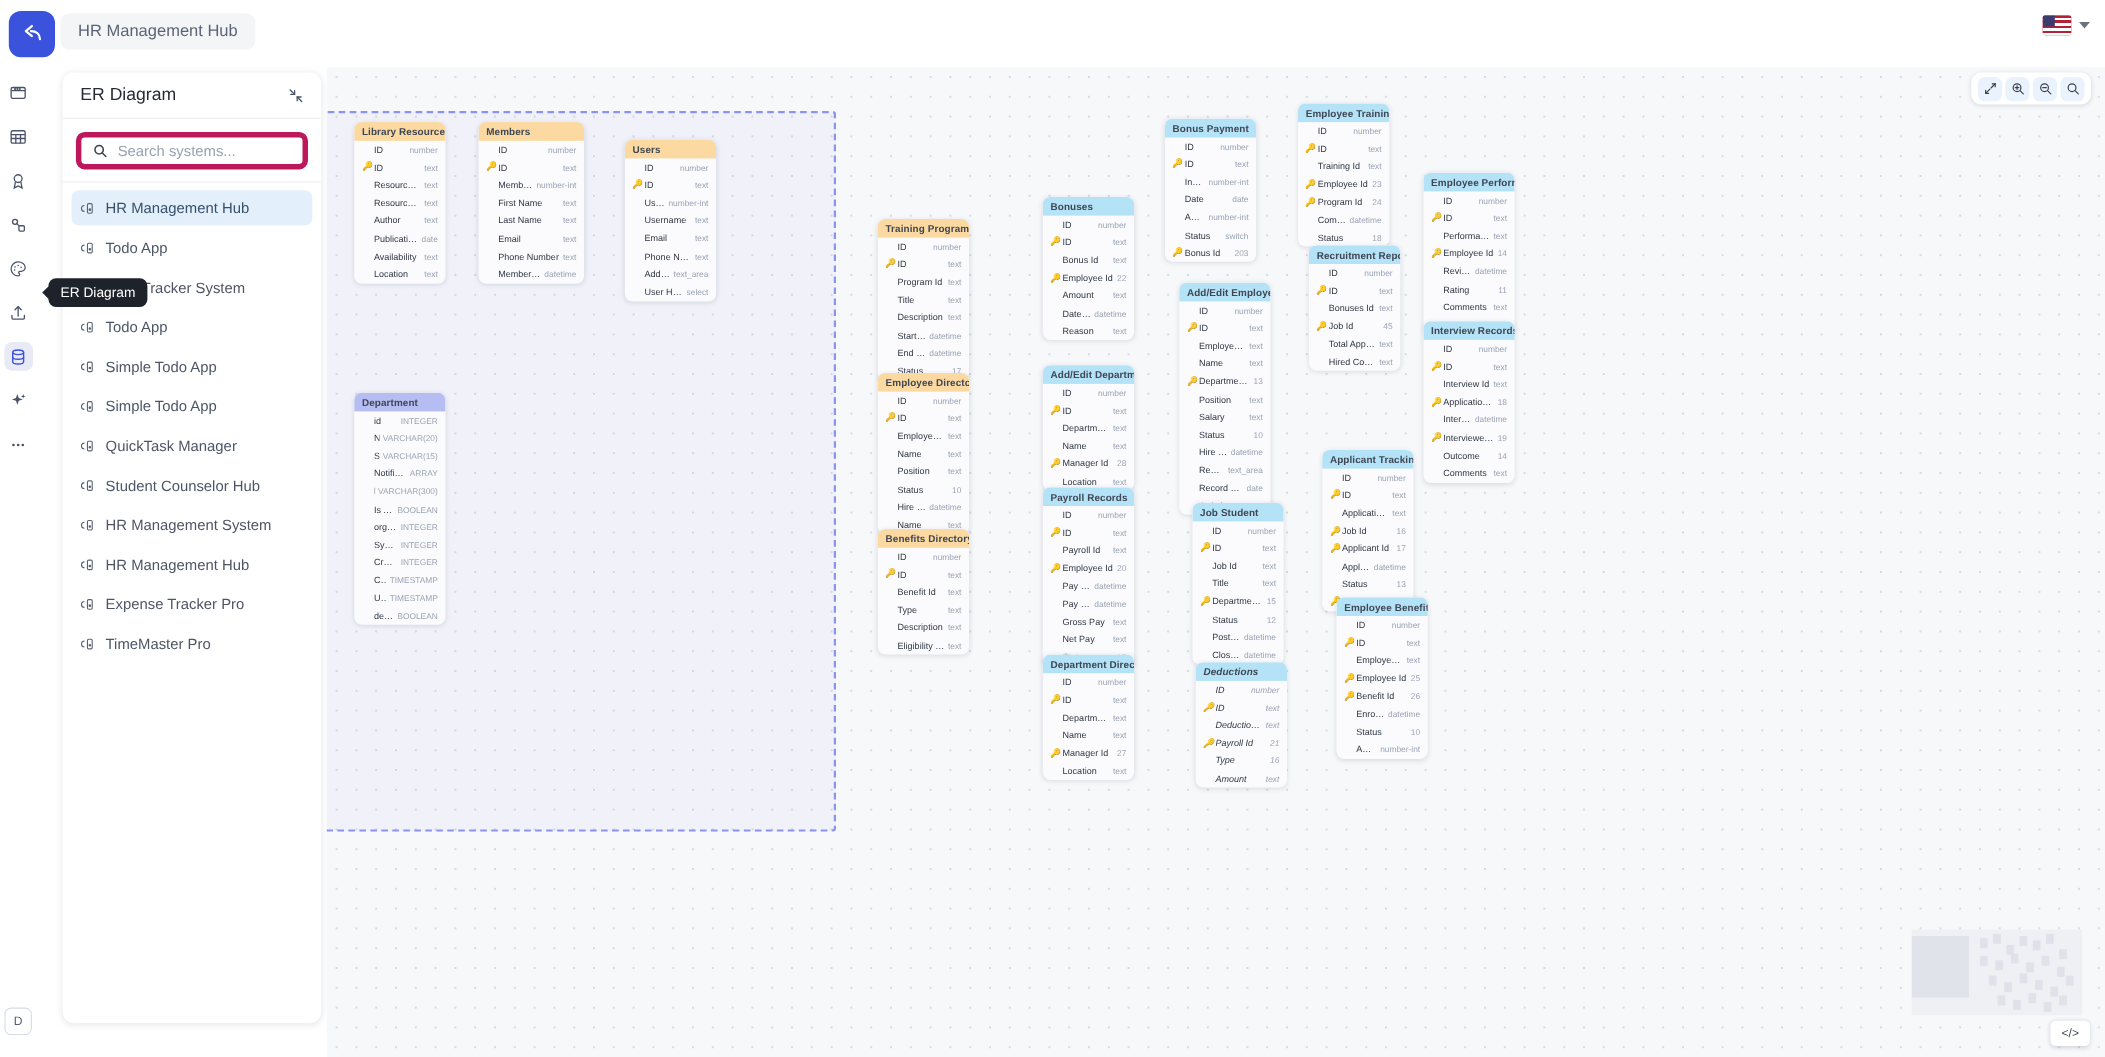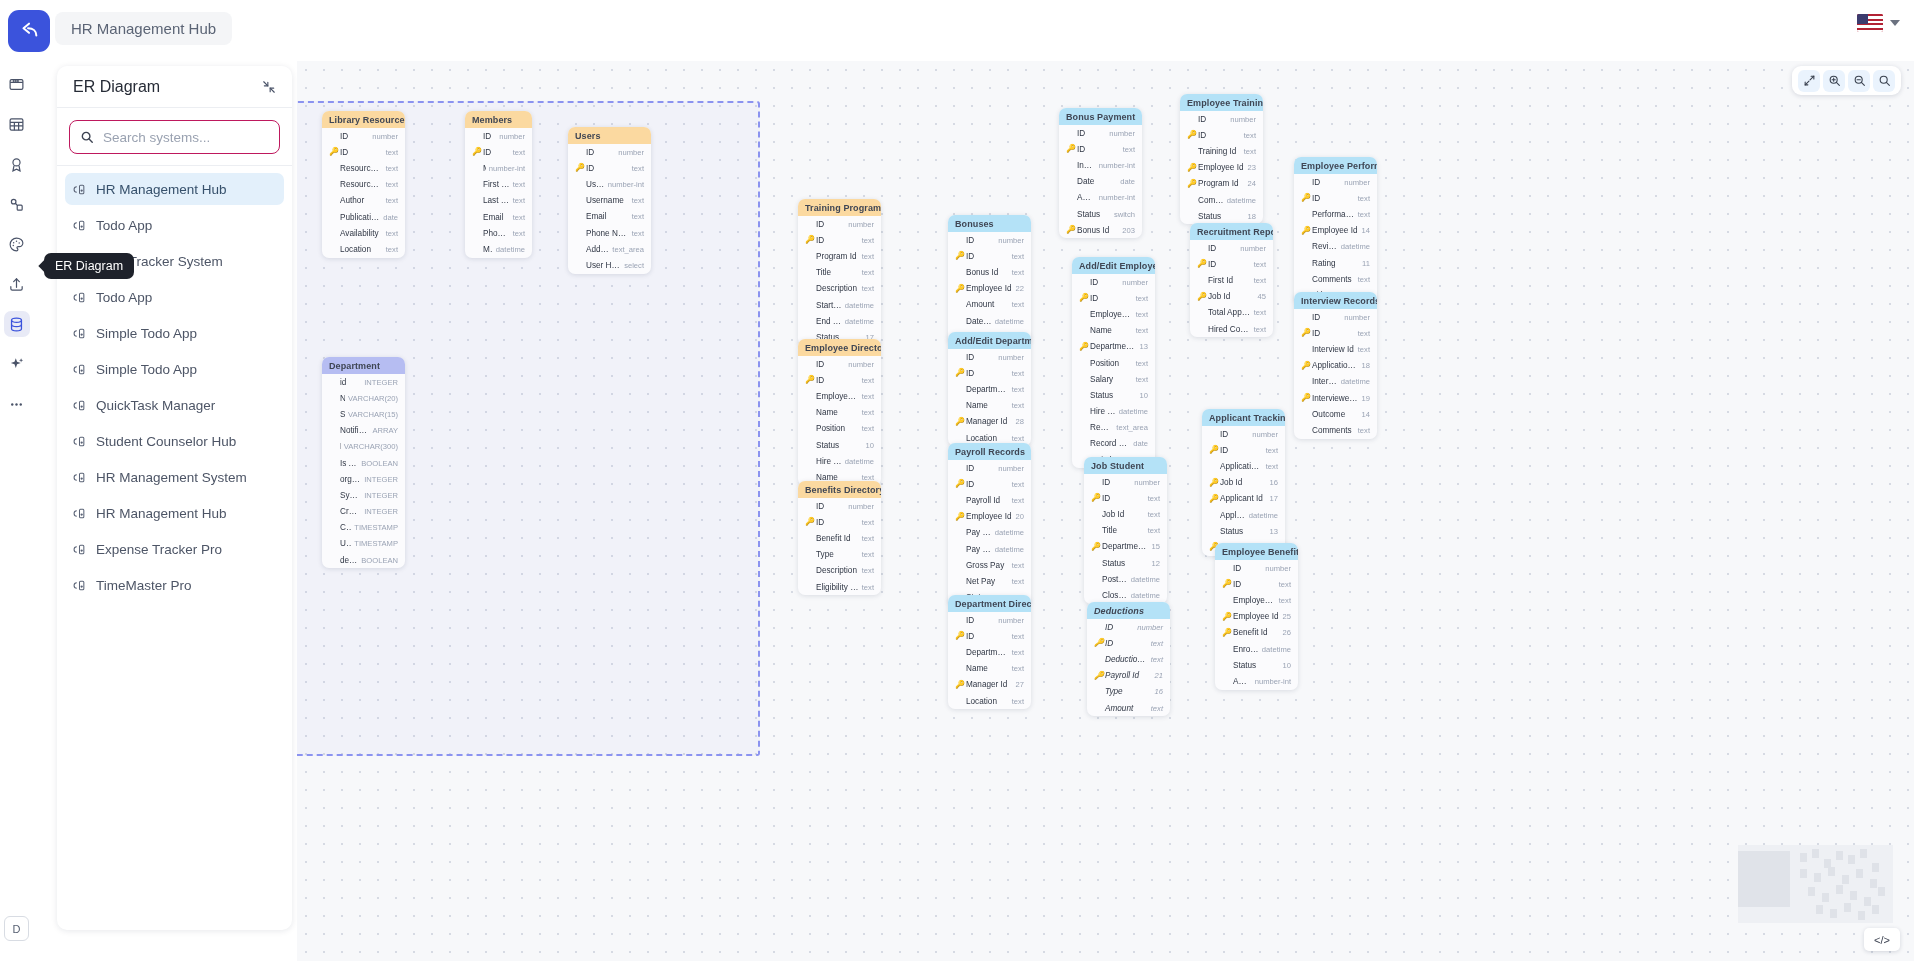--- a/index.html
+++ b/index.html
@@ -45,21 +45,21 @@
   
   .panel { position:absolute; left:57px; top:66px; width:235px; height:864px;
            background:#fff; border-radius:10px;
            box-shadow:0 1px 6px rgba(20,30,60,.10); overflow:hidden; }
   .panel-head { height:42px; display:flex; align-items:center;
                 justify-content:space-between; padding:0 16px;
                 border-bottom:1px solid #eceef2; }
   .panel-title { font-size:16px; color:#262b36; font-weight:400; }
   .collapse-ico { color:#4a5368; cursor:pointer; display:flex; }
   .search-wrap { padding:12px 12px 11px 12px; border-bottom:1px solid #eceef2;}
-  .search-box { height:34px; border:1px solid #be185d; border-radius:8px;
+  .search-box { height:34px; border:5px solid #be185d; border-radius:8px;
                 display:flex; align-items:center; padding:0 10px; gap:9px; }
   .search-box svg { width:14px; height:14px; color:#3d4352; flex:none; }
   .search-box input { border:0; outline:0; font-size:13.5px; color:#2b3240;
                       width:100%; font-family:inherit; background:transparent;}
   .search-box input::placeholder { color:#9aa2b1; }
   .sys-list { padding:7px 8px; }
   .sys-item { height:32px; display:flex; align-items:center; gap:10px;
               padding:0 8px; border-radius:7px; cursor:pointer;
               font-size:13.5px; color:#4d5566; margin-bottom:4px; }
   .sys-item.sel { background:#e3f0fb; color:#36506b; }
@@ -430,21 +430,21 @@
         </div>
         <div class="row ind">
           <span class="n">Availability</span>
           <span class="t">text</span>
         </div>
         <div class="row ind">
           <span class="n">Location</span>
           <span class="t">text</span>
         </div>
       </div>
-      <div class="tbl" style="left: 168px; top: 50px; width: 67px;">
+      <div class="tbl" style="left: 138px; top: 50px; width: 96px;">
         <div class="tbl-h h-amber">Members</div>
         <div class="row ind">
           <span class="n">ID</span>
           <span class="t">number</span>
         </div>
         <div class="row">
           <span class="k o">🔑</span>
           <span class="n">ID</span>
           <span class="t">text</span>
         </div>
@@ -653,21 +653,21 @@
         </div>
         <div class="row ind">
           <span class="n">Description</span>
           <span class="t">text</span>
         </div>
         <div class="row ind">
           <span class="n">Eligibility Criteria</span>
           <span class="t">text</span>
         </div>
       </div>
-      <div class="tbl" style="left: 651px; top: 118px; width: 83px; margin-top: 36px;">
+      <div class="tbl" style="left: 651px; top: 118px; width: 83px;">
         <div class="tbl-h h-blue">Bonuses</div>
         <div class="row ind">
           <span class="n">ID</span>
           <span class="t">number</span>
         </div>
         <div class="row">
           <span class="k o">🔑</span>
           <span class="n">ID</span>
           <span class="t">text</span>
         </div>
@@ -983,21 +983,21 @@
         <div class="row ind">
           <span class="n">ID</span>
           <span class="t">number</span>
         </div>
         <div class="row">
           <span class="k o">🔑</span>
           <span class="n">ID</span>
           <span class="t">text</span>
         </div>
         <div class="row ind">
-          <span class="n">First Id</span>
+          <span class="n">Bonuses Id</span>
           <span class="t">text</span>
         </div>
         <div class="row">
           <span class="k y">🔑</span>
           <span class="n">Job Id</span>
           <span class="t">45</span>
         </div>
         <div class="row ind">
           <span class="n">Total Applications</span>
           <span class="t">text</span>

